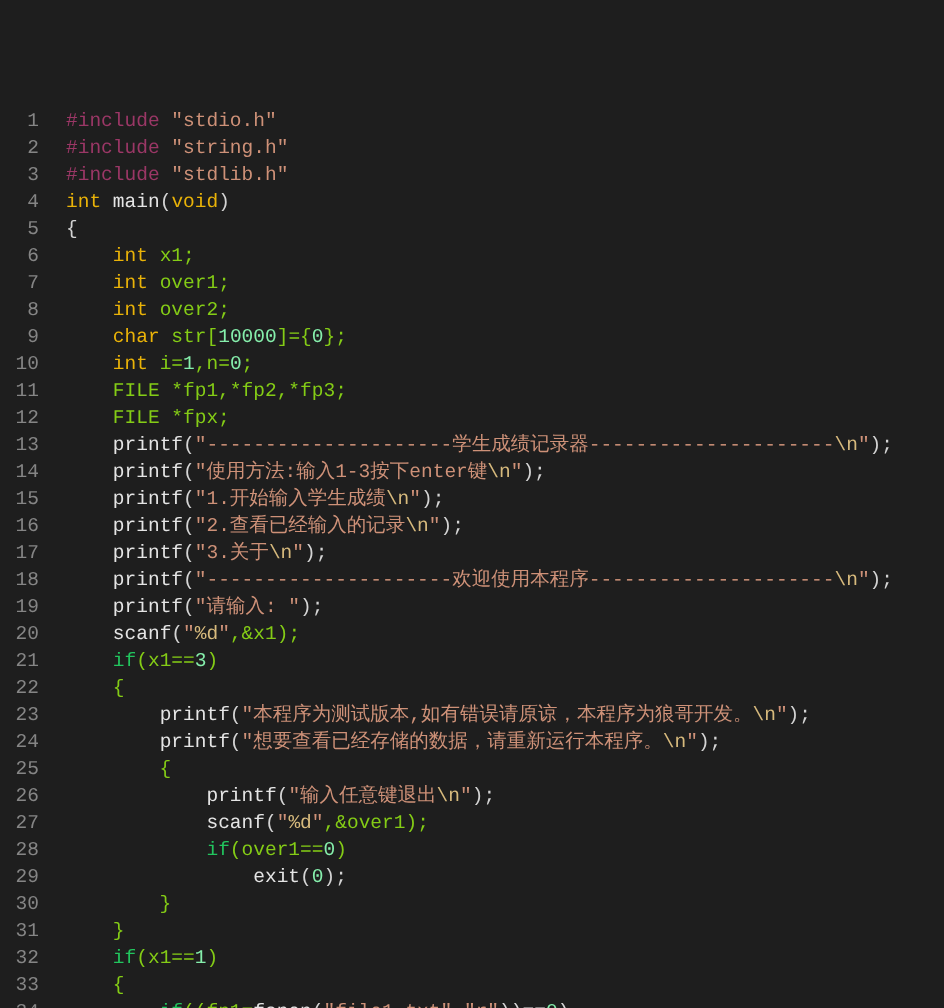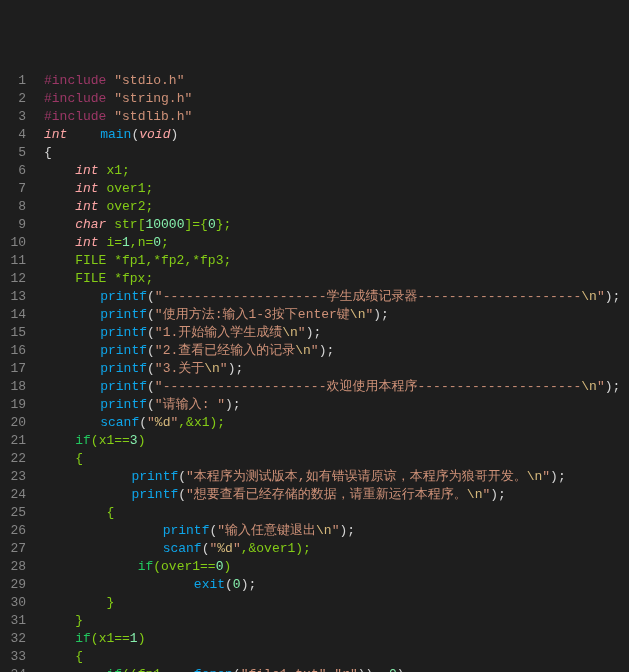--- a/index.html
+++ b/index.html
@@ -21,23 +21,23 @@
     padding: 0 12px 0 6px;
     user-select: none;
     min-width: 38px;
   }
   .code {
     color: #d4d4d4;
     padding-left: 6px;
   }
   .line { height: 18px; }
   .kw-pre   { color: #9b3766; font-family: Liberation Mono, monospace; }       
-  .kw-type  { color: #fca5a5; font-style: italic; } 
+  .kw-type  { color: #eab308; } 
   .kw-ctrl  { color: #22c55e; }       
-  .fn       { color: #0ea5e9; margin-left: 25px; }       
+  .fn       { color: #e5e5e5; }       
   .str      { color: #ce9178; }       
   .esc      { color: #d7ba7d; }       
   .num      { color: #86efac; }       
   .op       { color: #84cc16; }
   .punct    { color: #d4d4d4; }
   .cmt-hl   { color: #d7ba7d; }       
 </style>
 </head>
 <body>
 

